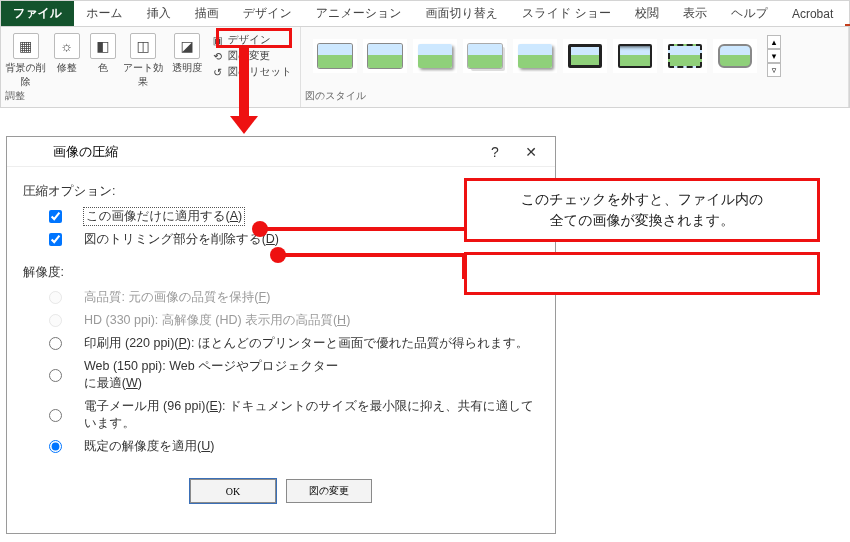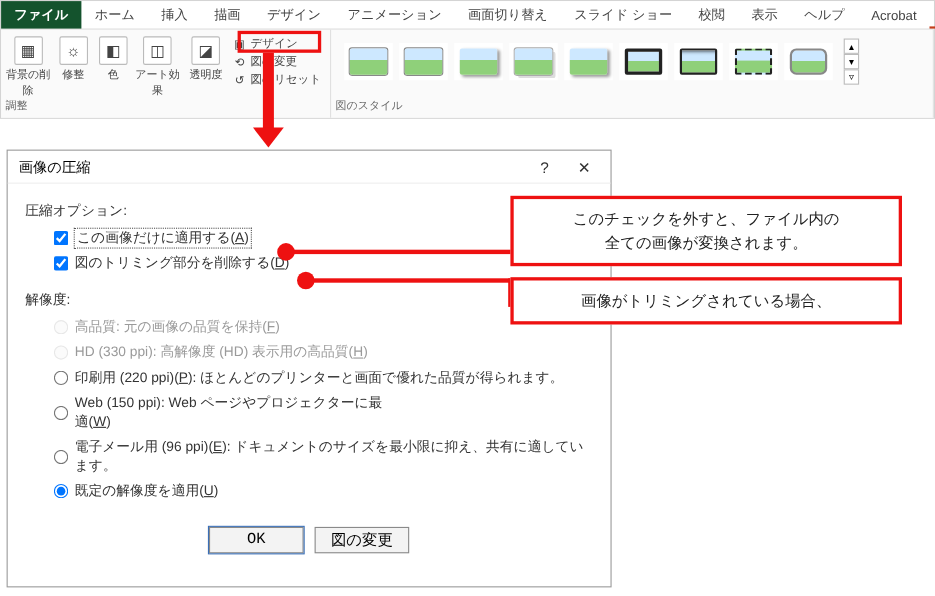--- a/index.html
+++ b/index.html
@@ -160,43 +160,43 @@
     border: 1px solid #9a9a9a;
     background: #fff;
   }
   .dlg-title {
     display: flex; align-items: center;
     height: 30px;
     padding: 0 6px 0 10px;
     font-size: 13px;
     border-bottom: 1px solid #eee;
   }
-  .dlg-title .t { flex:1; }
+  .dlg-title .t { flex:1;margin-left:36px; }
   .dlg-title .q, .dlg-title .x {
     width: 36px; text-align: center; font-size: 14px; color:#333;
   }
   .dlg-body { padding: 10px 16px 8px 16px; font-size: 12.5px; color:#333; }
   .section-label { margin: 6px 0 8px 0; }
-  .opt { display:flex; align-items:center; gap:6px; margin: 6px 0 6px 26px; }
+  .opt { display:flex; align-items:center; gap:22px; margin: 6px 0 6px 26px; }
   .opt label .u { text-decoration: underline; }
   .opt.chk1 label { outline: 1px dotted #555; padding: 0 2px; }
   .opt input[type=checkbox], .opt input[type=radio] { margin:0; }
   .opt.disabled { color: #9a9a9a; }
   .opt.disabled input { opacity: .5; }
   .res-group .opt { margin-left: 26px; }
   .dlg-buttons {
     display:flex; gap:10px; justify-content:center;
     padding: 10px 0 12px 0;
   }
   .dlg-buttons button {
     min-width: 86px; height: 24px;
     background: #f3f3f3;
     border: 1px solid #8a8a8a;
-    font-family: Liberation Mono, monospace;
-    font-size: 14px;
+    font-family: Liberation Serif, serif;
+    font-size: 10px;
   }
   .dlg-buttons button.ok { outline: 1px solid #3a6fb7; }
 
   
   .anno {
     position: absolute;
     border: 3px solid #e11;
     background: #fff;
     padding: 8px 14px;
     font-size: 14px;
@@ -386,14 +386,14 @@
 <div class="leader leader2">
     <div class="dot"></div>
   </div>
 <div class="leader2v"></div>
 
 <div class="anno anno1">
   <span>このチェックを外すと、ファイル内の</span><br>
   <span>全ての画像が変換されます。</span>
 </div>
 <div class="anno anno2">
-  <span>画像がトリミングされている場合、</span><br>
+  <br>
 </div>
 
 </body></html>

